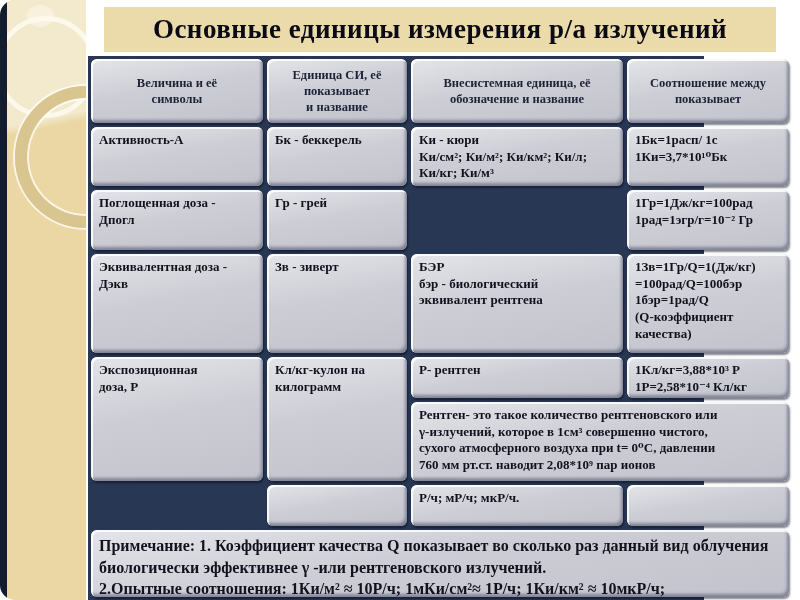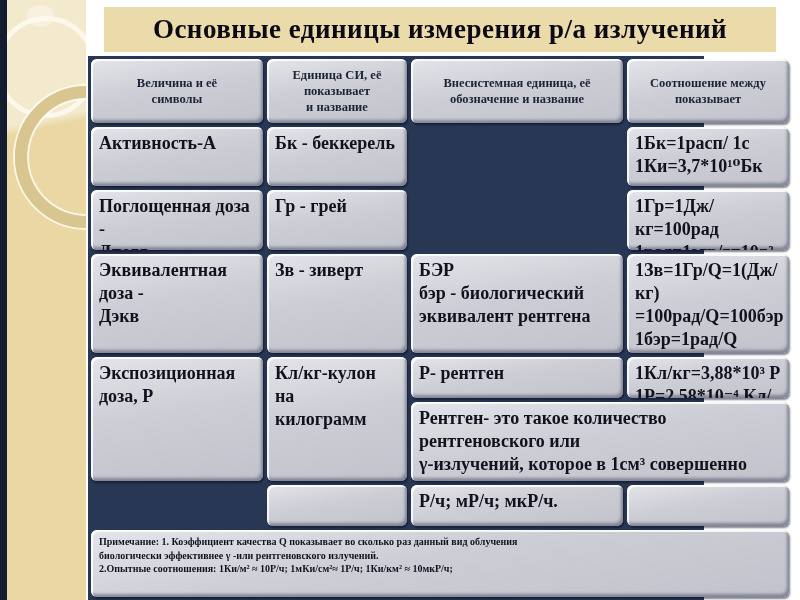--- a/index.html
+++ b/index.html
@@ -1,18 +1,18 @@
 <!DOCTYPE html>
 <html><head>
 <meta charset="utf-8">
 <style>
   html,body { margin:0; padding:0; }
   .page {
     position:relative; width:800px; height:600px; background:#ffffff;
-    font-family:"Liberation Serif","DejaVu Serif",serif; overflow:hidden;
+    font-family:"Liberation Serif","DejaVu Serif",serif; overflow:hidden;border-radius:15px;
   }
   
   .edge-left { position:absolute; left:0; top:0; width:7px; height:600px; background:#141c30; }
   .side-strip { position:absolute; left:7px; top:0; width:79px; height:600px;
     background:#ead7a3; overflow:hidden; }
   .strip-top { position:absolute; left:0; top:0; width:100%; height:218px;
     background:linear-gradient(168deg,#f3e9cd 54%, #ead7a3 58%); }
   .dot { position:absolute; left:20px; top:5px; width:27px; height:22px;
     background:#f8f1dd; border-radius:50%; }
   .ring-small { position:absolute; left:-12px; top:16px; width:92px; height:92px;
@@ -30,26 +30,26 @@
     grid-template-columns:172px 140px 212px 162px;
     grid-template-rows:64px 59px 60px 99px 41px 79px 41px auto;
     gap:4px; padding:3px; box-sizing:border-box; }
   .cell {
     background:linear-gradient(170deg,#e4e5ea 0%,#cdced5 45%,#c1c2cb 100%);
     border-radius:6px;
     box-shadow: inset 2px 2px 0 rgba(255,255,255,0.85),
                 inset -2px -3px 3px rgba(95,100,122,0.65),
                 1px 2px 2px rgba(5,10,25,0.5);
     padding:5px 8px; box-sizing:border-box; overflow:hidden;
-    font-weight:bold; font-size:18px; line-height:1.28; color:#12121f;
+    font-weight:bold; font-size:13px; line-height:1.28; color:#12121f;
     white-space:pre-line;
   }
   .head { display:flex; align-items:center; justify-content:center;
     text-align:center; font-size:12.5px; color:#1b2336; }
-  .note-cell { font-size:10px; line-height:1.35; }
+  .note-cell { font-size:16px; line-height:1.35; }
 </style>
 </head>
 <body>
 
 <div class="page">
 
   <div class="edge-left"></div>
 
   <div class="side-strip">
     <div class="strip-top"></div>
@@ -67,20 +67,23 @@
     <div class="cell head" style="grid-area:1/2">Единица СИ, её
 показывает
 и название</div>
     <div class="cell head" style="grid-area:1/3">Внесистемная единица, её
 обозначение и название</div>
     <div class="cell head" style="grid-area:1/4">Соотношение между
 показывает</div>
 
     <div class="cell" style="grid-area:2/1">Активность-А</div>
     <div class="cell" style="grid-area:2/2">Бк - беккерель</div>
+    <div class="cell" style="grid-area:2/3">Ки - кюри
+Ки/см²; Ки/м²; Ки/км²; Ки/л;
+Ки/кг; Ки/м³</div>
     <div class="cell" style="grid-area:2/4">1Бк=1расп/ 1с
 1Ки=3,7*10¹⁰Бк</div>
 
     <div class="cell" style="grid-area:3/1">Поглощенная доза -
 Дпогл</div>
     <div class="cell" style="grid-area:3/2">Гр - грей</div>
     <div class="cell" style="grid-area:3/4">1Гр=1Дж/кг=100рад
 1рад=1эгр/г=10⁻² Гр</div>
 
     <div class="cell" style="grid-area:4/1">Эквивалентная доза -

